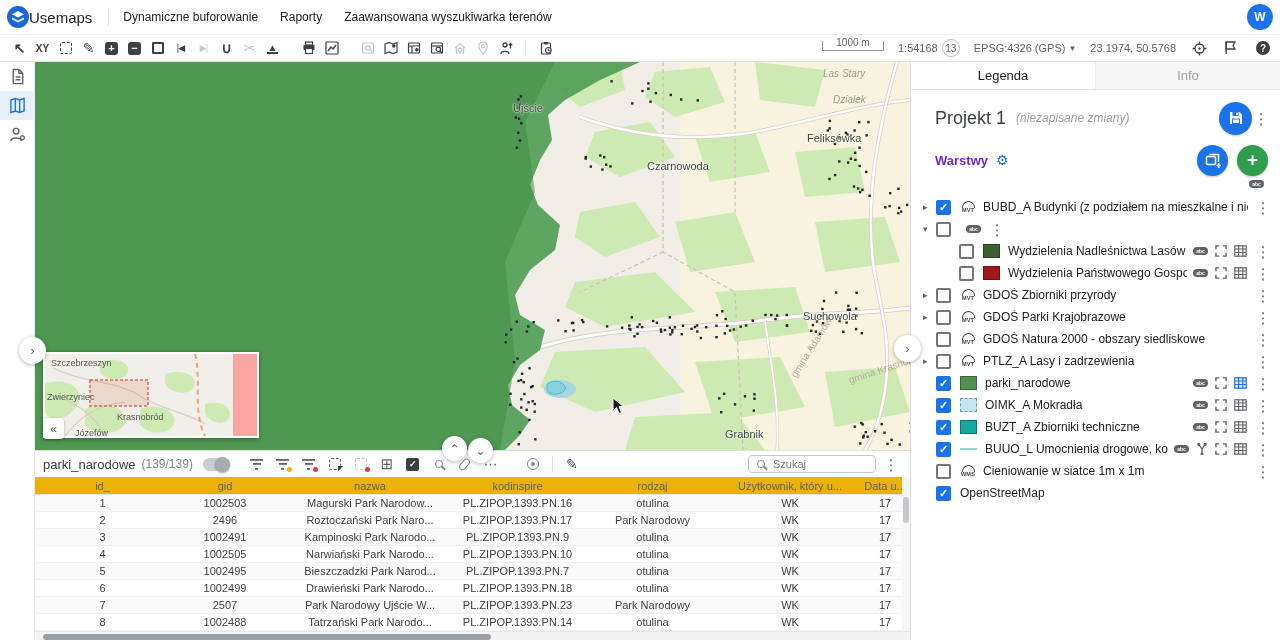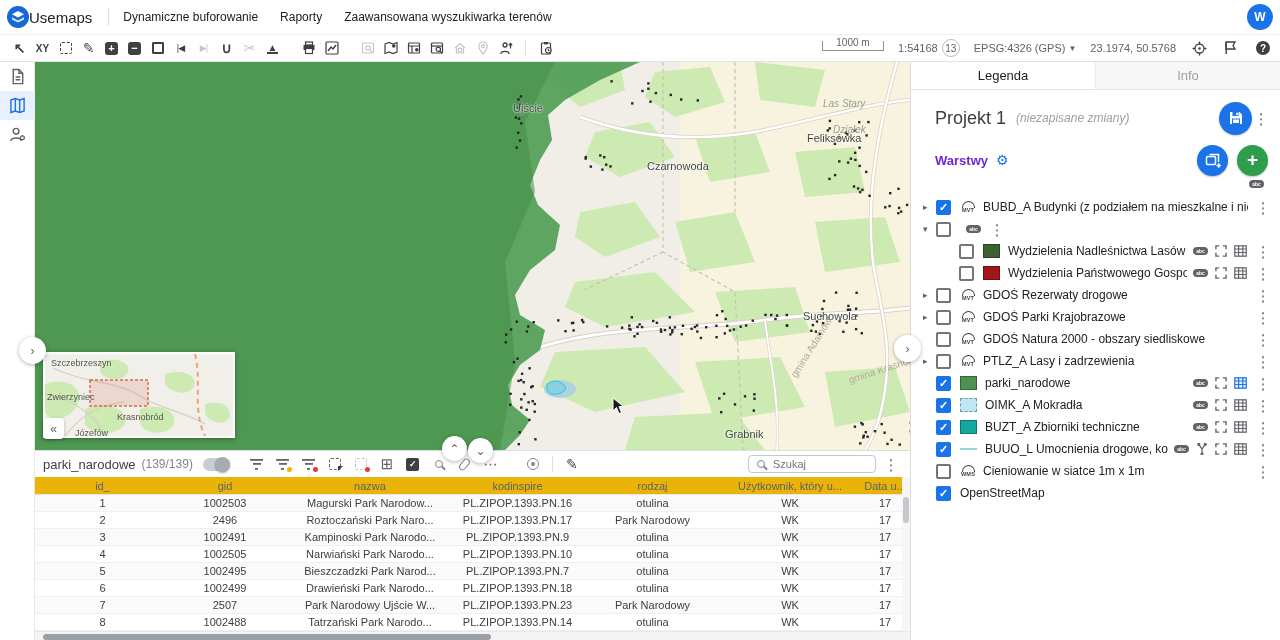--- a/index.html
+++ b/index.html
@@ -49,23 +49,23 @@
   .sidebar{position:absolute;left:0;top:62px;width:35px;height:578px;background:#fff;
     border-right:1px solid #e8e8e8;z-index:30;}
   .sb-item{width:35px;height:29px;display:flex;align-items:center;justify-content:center;
     color:#5f6368;cursor:pointer;}
   .sb-item.active{color:#1a73e8;background:#e8f0fe;}
 
   
   .map{position:absolute;left:35px;top:62px;width:875px;height:388px;overflow:hidden;background:#f1eee7;}
   .map-label{position:absolute;font-size:11px;color:#3f4840;white-space:nowrap;pointer-events:none;
     text-shadow:0 0 2px #fff,0 0 2px #fff;}
-  .map-label.area{font-style:italic;color:#96a08e;font-size:10px;text-shadow:none;margin-top:30px;}
+  .map-label.area{font-style:italic;color:#96a08e;font-size:10px;text-shadow:none;}
   .map-label.gmina{color:#b2ab9d;font-size:10px;text-shadow:none;}
-  .overview{position:absolute;left:8px;top:290px;width:192px;height:86px;background:#fde047;
+  .overview{position:absolute;left:8px;top:290px;width:216px;height:86px;background:#fca5a5;
     border:2px solid #fff;box-shadow:0 1px 5px rgba(0,0,0,.35);}
   .ov-label{position:absolute;font-size:9px;color:#55584f;white-space:nowrap;pointer-events:none;}
   .ov-collapse{position:absolute;left:8px;top:356px;width:21px;height:21px;background:#fff;border-radius:4px;
     box-shadow:0 1px 3px rgba(0,0,0,.3);display:flex;align-items:center;justify-content:center;
     color:#5f6368;font-size:12px;cursor:pointer;z-index:5;}
   .round-btn{position:absolute;width:27px;height:27px;border-radius:50%;background:#fff;
     box-shadow:0 1px 4px rgba(0,0,0,.3);display:flex;align-items:center;justify-content:center;
     color:#5f6368;font-size:12px;cursor:pointer;z-index:45;}
 
   
@@ -723,21 +723,21 @@
             <span class="dots">⋮</span>
           </span>
         </div>
         <div class="lrow">
           <span class="exp">▸</span>
           <span class="cb un"></span>
           <span class="mvt">
             <span class="dome"></span>
             <span class="mtxt">MVT</span>
           </span>
-          <span class="l-label">GDOŚ Rezerwaty drogowe</span>
+          <span class="l-label">GDOŚ Zbiorniki przyrody</span>
           <span class="ric">
             <span class="dots">⋮</span>
           </span>
         </div>
         <div class="lrow">
           <span class="exp">▸</span>
           <span class="cb un"></span>
           <span class="mvt">
             <span class="dome"></span>
             <span class="mtxt">MVT</span>

